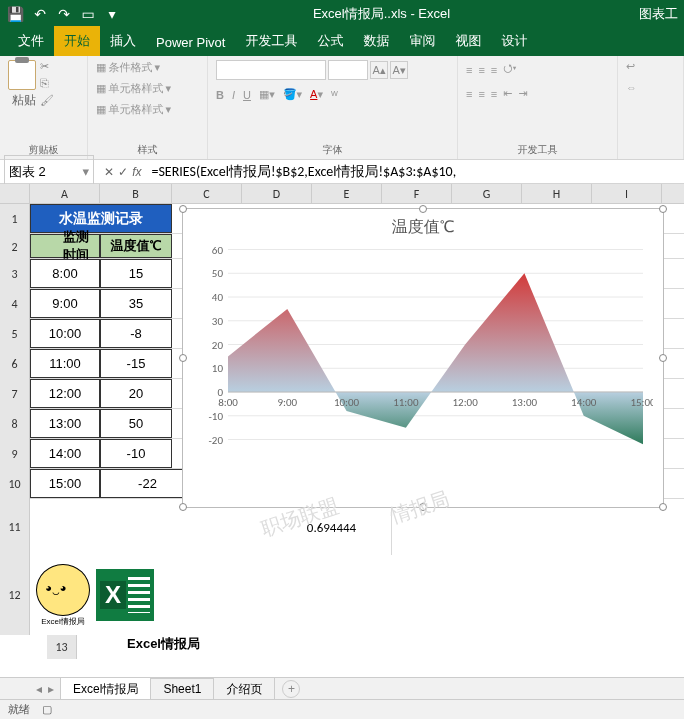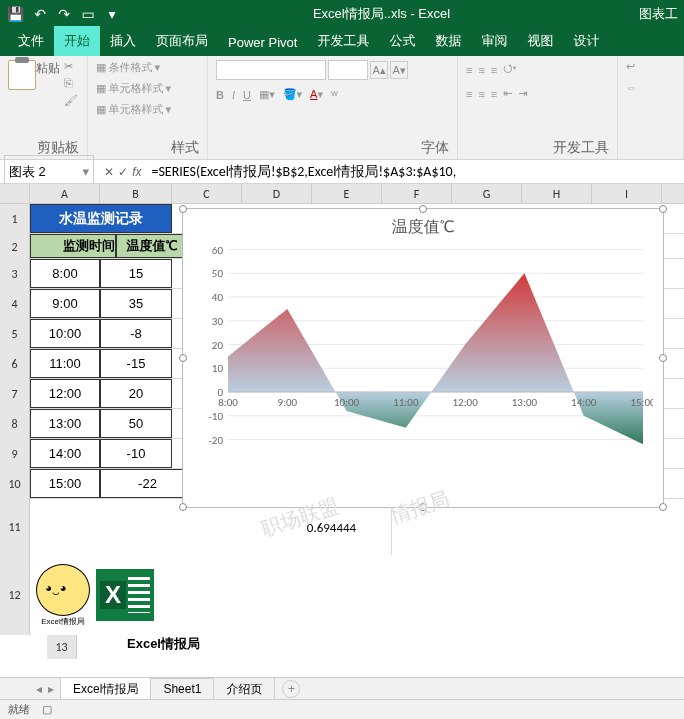--- a/index.html
+++ b/index.html
@@ -7,28 +7,28 @@
 
 
 .titlebar { background: #0a6332; height: 28px; display: flex; align-items: center; color: #fff; padding: 0 4px; }
 .titlebar .qat-btn { width: 22px; height: 22px; display: flex; align-items: center; justify-content: center; margin: 0 1px; color: #fff; font-size: 14px; }
 .titlebar .title-center { flex: 1; text-align: center; font-size: 13px; }
 .titlebar .title-right { font-size: 13px; padding-right: 2px; }
 
 
 .ribbon-tabs { background: #0a6332; height: 28px; display: flex; align-items: flex-end; color: #fff; padding-left: 8px; }
 .ribbon-tabs .rtab { padding: 6px 10px; font-size: 13px; cursor: pointer; }
-.ribbon-tabs .rtab.active { background: #5eead4; color: #0a6332; }
+.ribbon-tabs .rtab.active { background: #eab308; color: #0a6332; }
 
 
 .ribbon { background: #f1f1f1; height: 104px; display: flex; border-bottom: 1px solid #d4d4d4; }
 .ribgroup { border-right: 1px solid #e0e0e0; padding: 4px 8px 2px 8px; display: flex; flex-direction: column; justify-content: space-between; color: #888; }
-.ribgroup .glabel { text-align: right; font-size: 14px; color: #666; padding-top: 2px; }
+.ribgroup .glabel { text-align: center; font-size: 10px; color: #666; padding-top: 2px; }
 .ribgroup .gcontent { flex: 1; display: flex; align-items: flex-start; gap: 4px; }
-.paste-btn { display: flex; flex-direction: row; align-items: flex-start; color: #666; }
+.paste-btn { display: flex; flex-direction: column; align-items: flex-end; color: #666; }
 .paste-icon { width: 28px; height: 30px; background: #fff; border: 1px solid #c9a96e; border-radius: 2px; position: relative; margin-bottom: 2px; }
 .paste-icon::before { content: ""; position: absolute; top: -4px; left: 6px; width: 14px; height: 6px; background: #888; border-radius: 2px; }
 .mini-col { display: flex; flex-direction: column; gap: 4px; font-size: 11px; }
 .mini-row { display: flex; align-items: center; gap: 2px; font-size: 11px; color: #999; }
 .fontbox, .sizebox { border: 1px solid #ccc; background: #fff; height: 20px; display: inline-block; }
 .fontbox { width: 110px; }
 .sizebox { width: 40px; }
 .btn-sm { width: 18px; height: 18px; border: 1px solid #ccc; display: inline-flex; align-items: center; justify-content: center; color: #888; }
 
 
@@ -92,21 +92,20 @@
   <div class="qat-btn">▭</div>
   <div class="qat-btn">▾</div>
   <div class="title-center">Excel情报局..xls - Excel</div>
   <div class="title-right">图表工</div>
 </div>
 
 <div class="ribbon-tabs">
   <div class="rtab">文件</div>
   <div class="rtab active">开始</div>
   <div class="rtab">插入</div>
-  <div class="rtab">页面布局</div>
   <div class="rtab">Power Pivot</div>
   <div class="rtab">开发工具</div>
   <div class="rtab">公式</div>
   <div class="rtab">数据</div>
   <div class="rtab">审阅</div>
   <div class="rtab">视图</div>
   <div class="rtab">设计</div>
 </div>
 
 <div class="ribbon">
@@ -209,21 +208,21 @@
     <div class="chead" style="width:70px">H</div>
     <div class="chead" style="width:70px">I</div>
   </div>
   <div class="rows" id="rows">
       <div class="row" style="height: 30px;">
         <div class="rhead" style="height: 30px;">1</div>
         <div class="cell th-merge" style="width: 142px;">水温监测记录</div>
       </div>
       <div class="row" style="height: 25px;">
         <div class="rhead" style="height: 25px;">2</div>
-        <div class="cell th-sub" style="width: 86px; padding-left: 32px;">监测时间</div>
+        <div class="cell th-sub" style="width: 70px; padding-left: 32px;">监测时间</div>
         <div class="cell th-sub" style="width: 72px;">温度值℃</div>
       </div>
       <div class="row" style="height: 30px;">
         <div class="rhead" style="height: 30px;">3</div>
         <div class="cell td" style="width: 70px;">8:00</div>
         <div class="cell td" style="width: 72px;">15</div>
       </div>
       <div class="row" style="height: 30px;">
         <div class="rhead" style="height: 30px;">4</div>
         <div class="cell td" style="width: 70px;">9:00</div>

